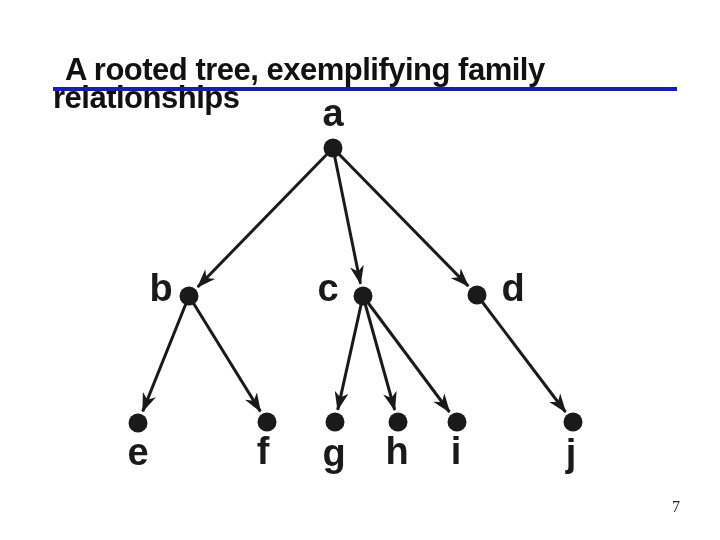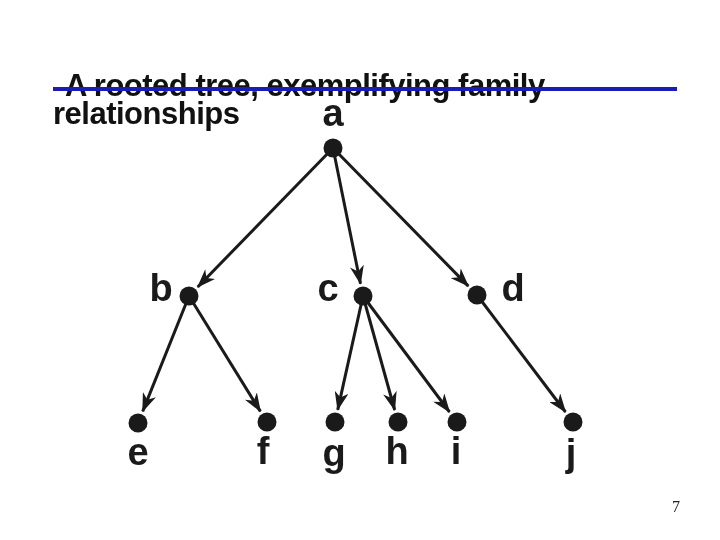--- a/index.html
+++ b/index.html
@@ -7,21 +7,21 @@
     position: relative;
     width: 720px;
     height: 540px;
     background: #ffffff;
     overflow: hidden;
     font-family: "Liberation Sans", sans-serif;
   }
   .title-block {
     position: absolute;
     left: 53px;
-    top: 34px;
+    top: 18px;
     width: 630px;
     color: #111111;
     font-weight: bold;
     font-size: 31px;
     line-height: 28px;
     letter-spacing: -0.5px;
     margin-top: 38px;
   }
   .title-line1 { display: block; text-indent: 12px; white-space: nowrap; }
   .title-line2 { display: block; white-space: nowrap; }

